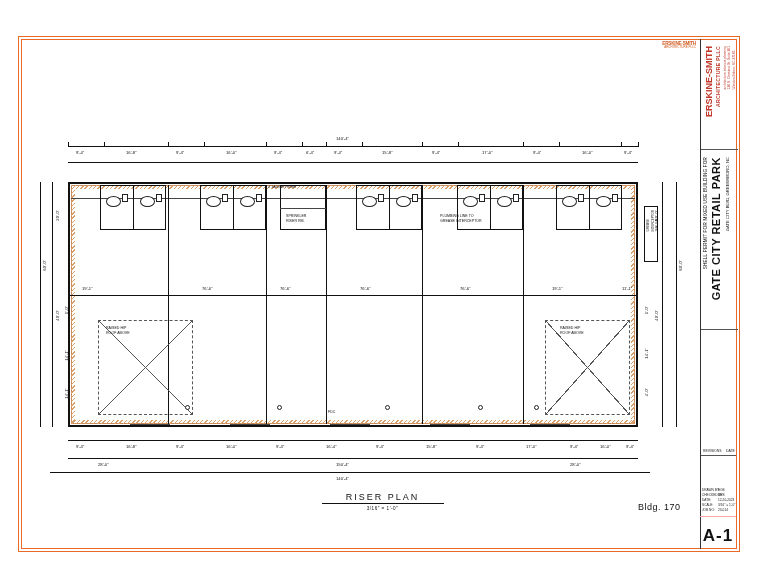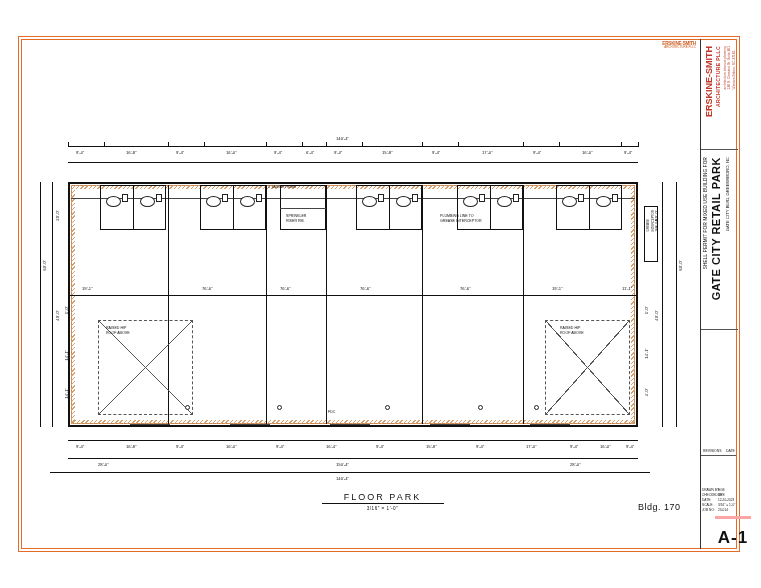--- a/index.html
+++ b/index.html
@@ -26,21 +26,21 @@
   .proj-big{position:absolute;left:9px;top:2px;font-size:11px;font-weight:bold;color:#111;letter-spacing:.5px;}
   .proj-line3{position:absolute;left:24px;top:2px;font-size:4.2px;color:#111;}
 
   .revbox{position:absolute;left:701px;top:448px;width:35px;height:40px;}
   .revhead{position:absolute;left:0;top:0;width:35px;height:7px;border-bottom:1px solid #555;font-size:3.4px;color:#222;}
   .revhead span{position:absolute;top:1px;}
   .issue{position:absolute;left:701px;top:488px;width:35px;height:28px;font-size:3.2px;color:#222;line-height:4.6px;}
   .issue div{position:absolute;left:1px;}
   .issue .r{position:absolute;left:17px;}
 
-  .sheetno{position:absolute;left:715px;top:516px;width:36px;height:33px;border-top:3px solid #fca5a5;}
+  .sheetno{position:absolute;left:700px;top:516px;width:36px;height:33px;border-top:1px solid #fca5a5;}
   .sheetno .t{position:absolute;left:0;top:9px;width:36px;text-align:center;font-size:17px;font-weight:bold;color:#111;letter-spacing:1px;}
 
   
   .plan{position:absolute;left:40px;top:110px;width:650px;height:420px;}
 
   .bld{position:absolute;border:1px solid #111;box-sizing:border-box;}
   .wall-outer{position:absolute;left:28px;top:72px;width:570px;height:245px;border:2px solid #111;box-sizing:border-box;background:#ffffff;}
   .wall-inner{position:absolute;left:31px;top:75px;width:564px;height:239px;border:1px solid #c98a5a;box-sizing:border-box;}
   .hatch-top{position:absolute;left:31px;top:75px;width:564px;height:4px;background:
      repeating-linear-gradient(135deg,#d9a06c 0 1px,transparent 1px 3px);}
@@ -301,21 +301,21 @@
     <div class="dimtxt" style="left:530px;top:334px;">9'-4"</div>
     <div class="dimtxt" style="left:560px;top:334px;">16'-0"</div>
     <div class="dimtxt" style="left:586px;top:334px;">9'-4"</div>
 
     <div class="dimtxt" style="left:58px;top:352px;">28'-0"</div>
     <div class="dimtxt" style="left:296px;top:352px;">150'-4"</div>
     <div class="dimtxt" style="left:530px;top:352px;">28'-0"</div>
     <div class="dimtxt" style="left:296px;top:366px;">140'-4"</div>
 
     <div class="title-under">
-      <div class="t1">FLOOR PARK</div>
+      <div class="t1">RISER PLAN</div>
       <div class="ln"></div>
       <div class="t2">3/16" = 1'-0"</div>
     </div>
 
     <div class="bldg-label">Bldg. 170</div>
   </div>
 
 </div>
 
 </body></html>

